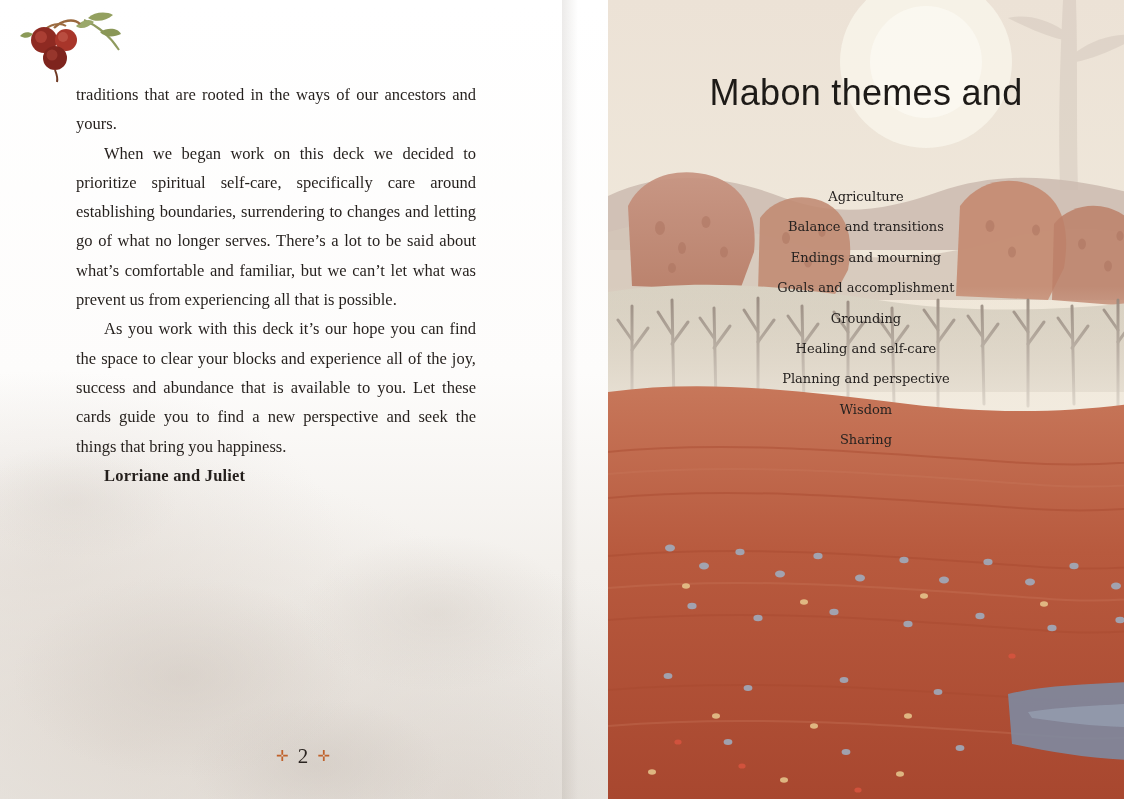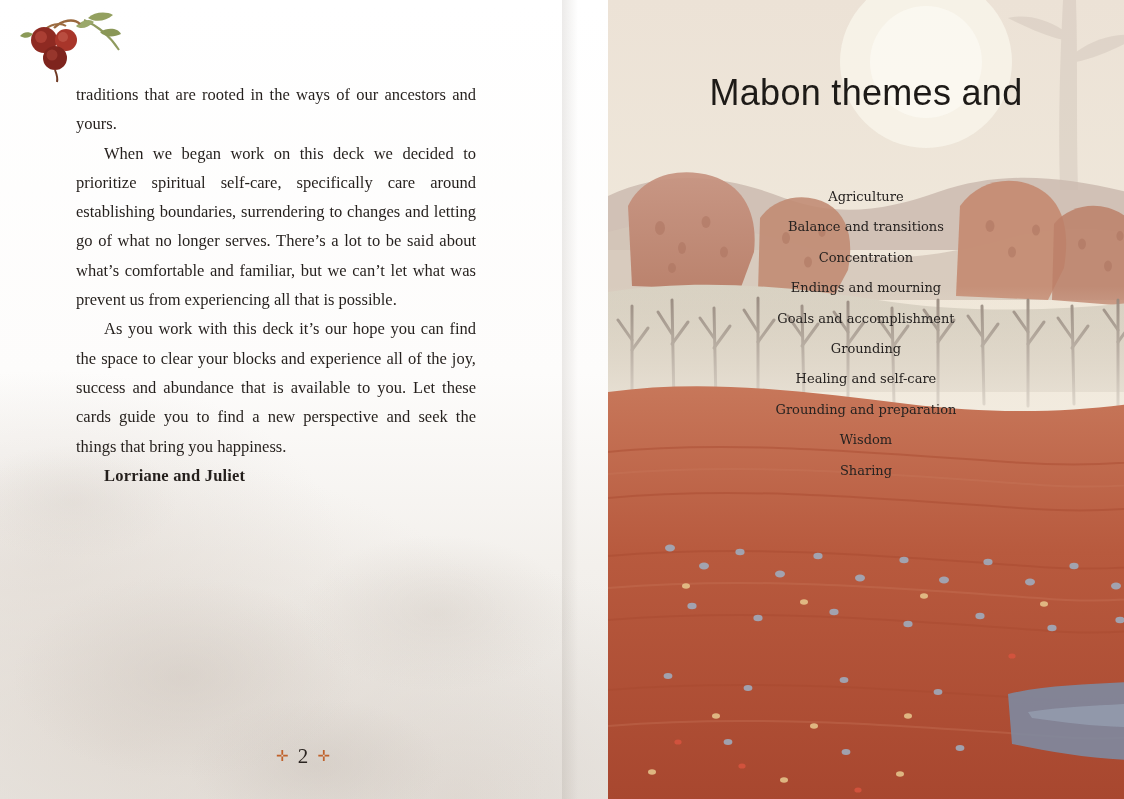--- a/index.html
+++ b/index.html
@@ -337,25 +337,24 @@
       </svg>
     </div>
 
     <div class="themes-title">
       <span>Mabon themes and</span>
     </div>
 
     <div class="themes-list">
       <div>Agriculture</div>
       <div>Balance and transitions</div>
-      <div>Concentration</div>
       <div>Endings and mourning</div>
       <div>Goals and accomplishment</div>
       <div>Grounding</div>
       <div>Healing and self-care</div>
-      <div>Grounding and preparation</div>
+      <div>Planning and perspective</div>
       <div>Wisdom</div>
       <div>Sharing</div>
     </div>
   </div>
 
   <div class="gutter-shadow"></div>
 </div>
 
 </body></html>

